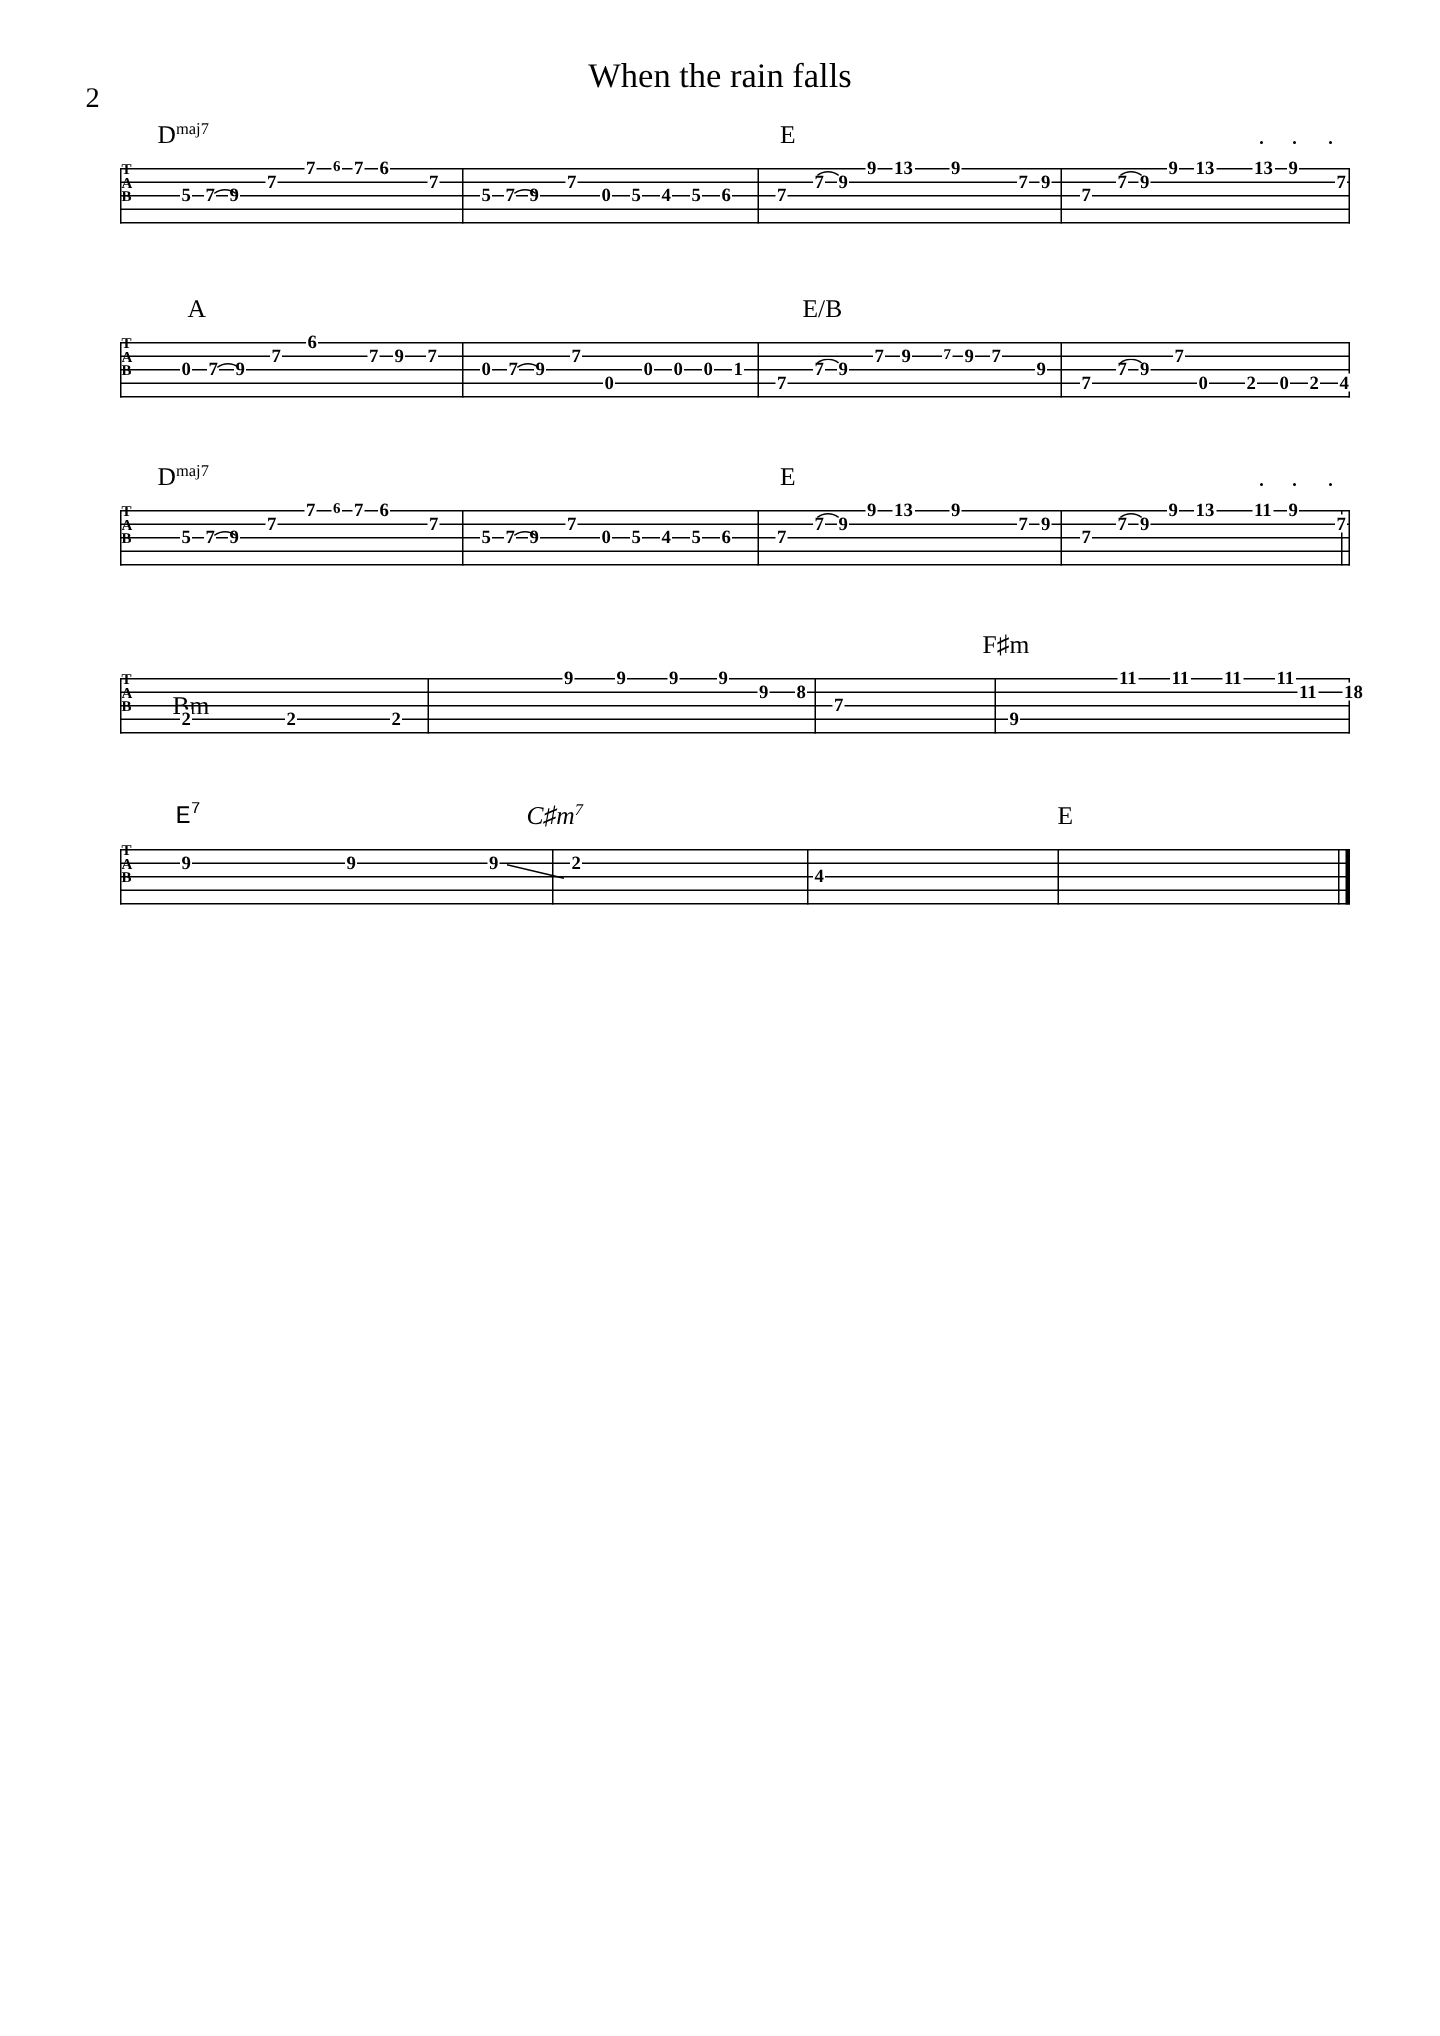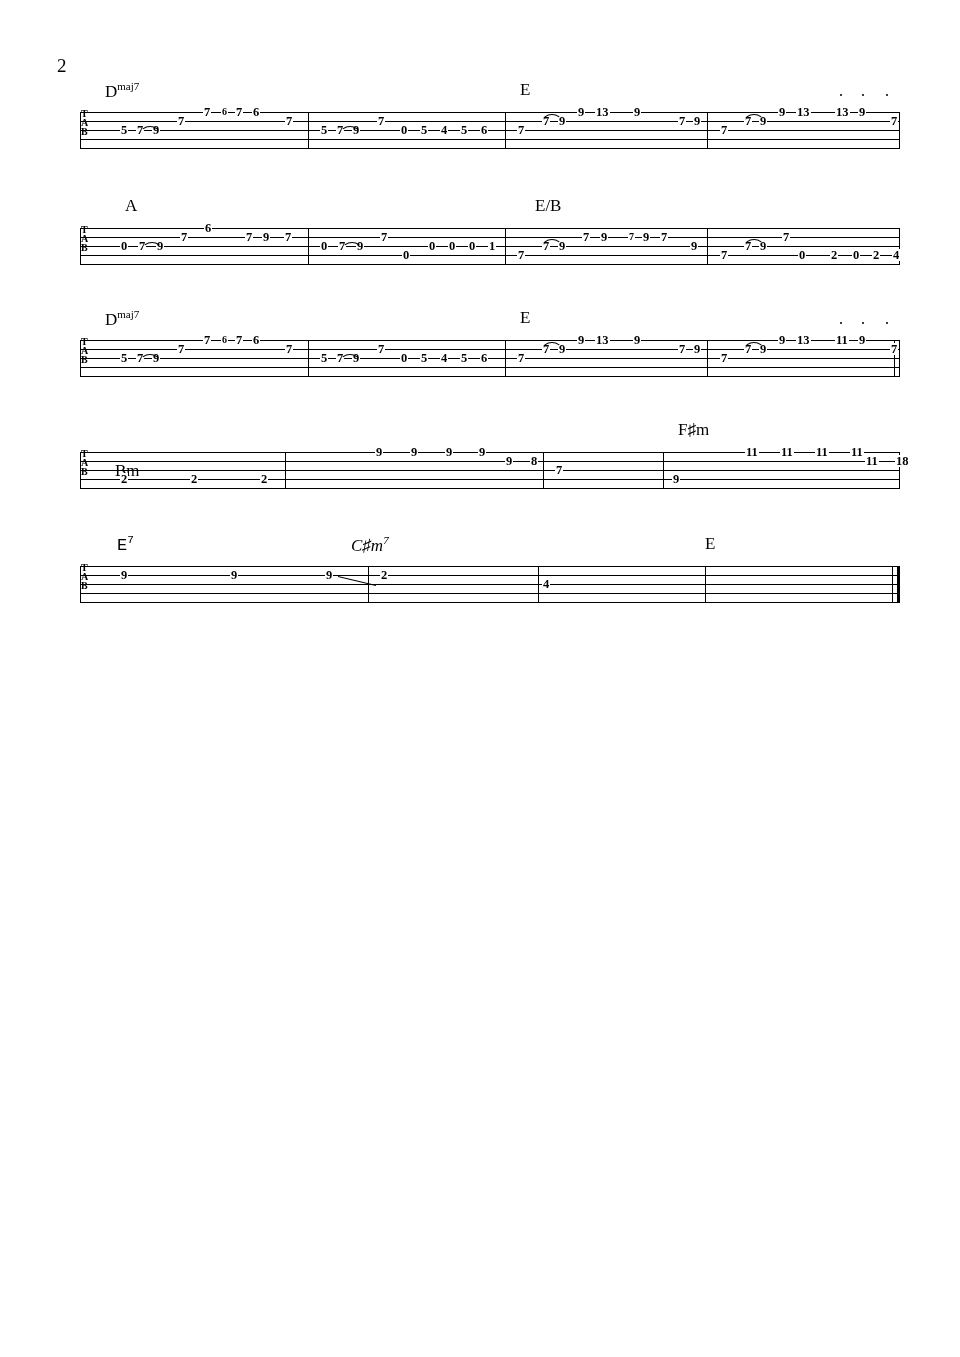--- a/index.html
+++ b/index.html
@@ -143,20 +143,21 @@
     background: #000;
     transform-origin: left center;
   }
 </style>
 </head>
 <body>
 
 <div class="page">
 
   <div class="page-number">2</div>
+  <div class="doc-title">When the rain falls</div>
 
   <div id="systems-root">
       <div class="system" style="top: 112px;">
         <div class="staff">
           <div class="line l0"></div>
           <div class="line l1"></div>
           <div class="line l2"></div>
           <div class="line l3"></div>
           <div class="line l4"></div>
         </div>
@@ -349,21 +350,21 @@
           <span>T</span>
           <span>A</span>
           <span>B</span>
         </div>
         <div class="barline" style="left: 0px;"></div>
         <div class="barline" style="left: 205px;"></div>
         <div class="barline" style="left: 463px;"></div>
         <div class="barline" style="left: 583px;"></div>
         <div class="barline" style="left: 819px;"></div>
         <div class="chord" style="left: 35px; top: -32px; margin-top: 41px;">Bm</div>
-        <div class="chord" style="left: 598px; top: -32px;">F♯m</div>
+        <div class="chord" style="left: 575px; top: -32px;">F♯m</div>
         <div class="note" style="left: 40px; top: 21px;">2</div>
         <div class="note" style="left: 110px; top: 21px;">2</div>
         <div class="note" style="left: 180px; top: 21px;">2</div>
         <div class="note" style="left: 295px; top: -6px;">9</div>
         <div class="note" style="left: 330px; top: -6px;">9</div>
         <div class="note" style="left: 365px; top: -6px;">9</div>
         <div class="note" style="left: 398px; top: -6px;">9</div>
         <div class="note" style="left: 425px; top: 3px;">9</div>
         <div class="note" style="left: 450px; top: 3px;">8</div>
         <div class="note" style="left: 475px; top: 12px;">7</div>

